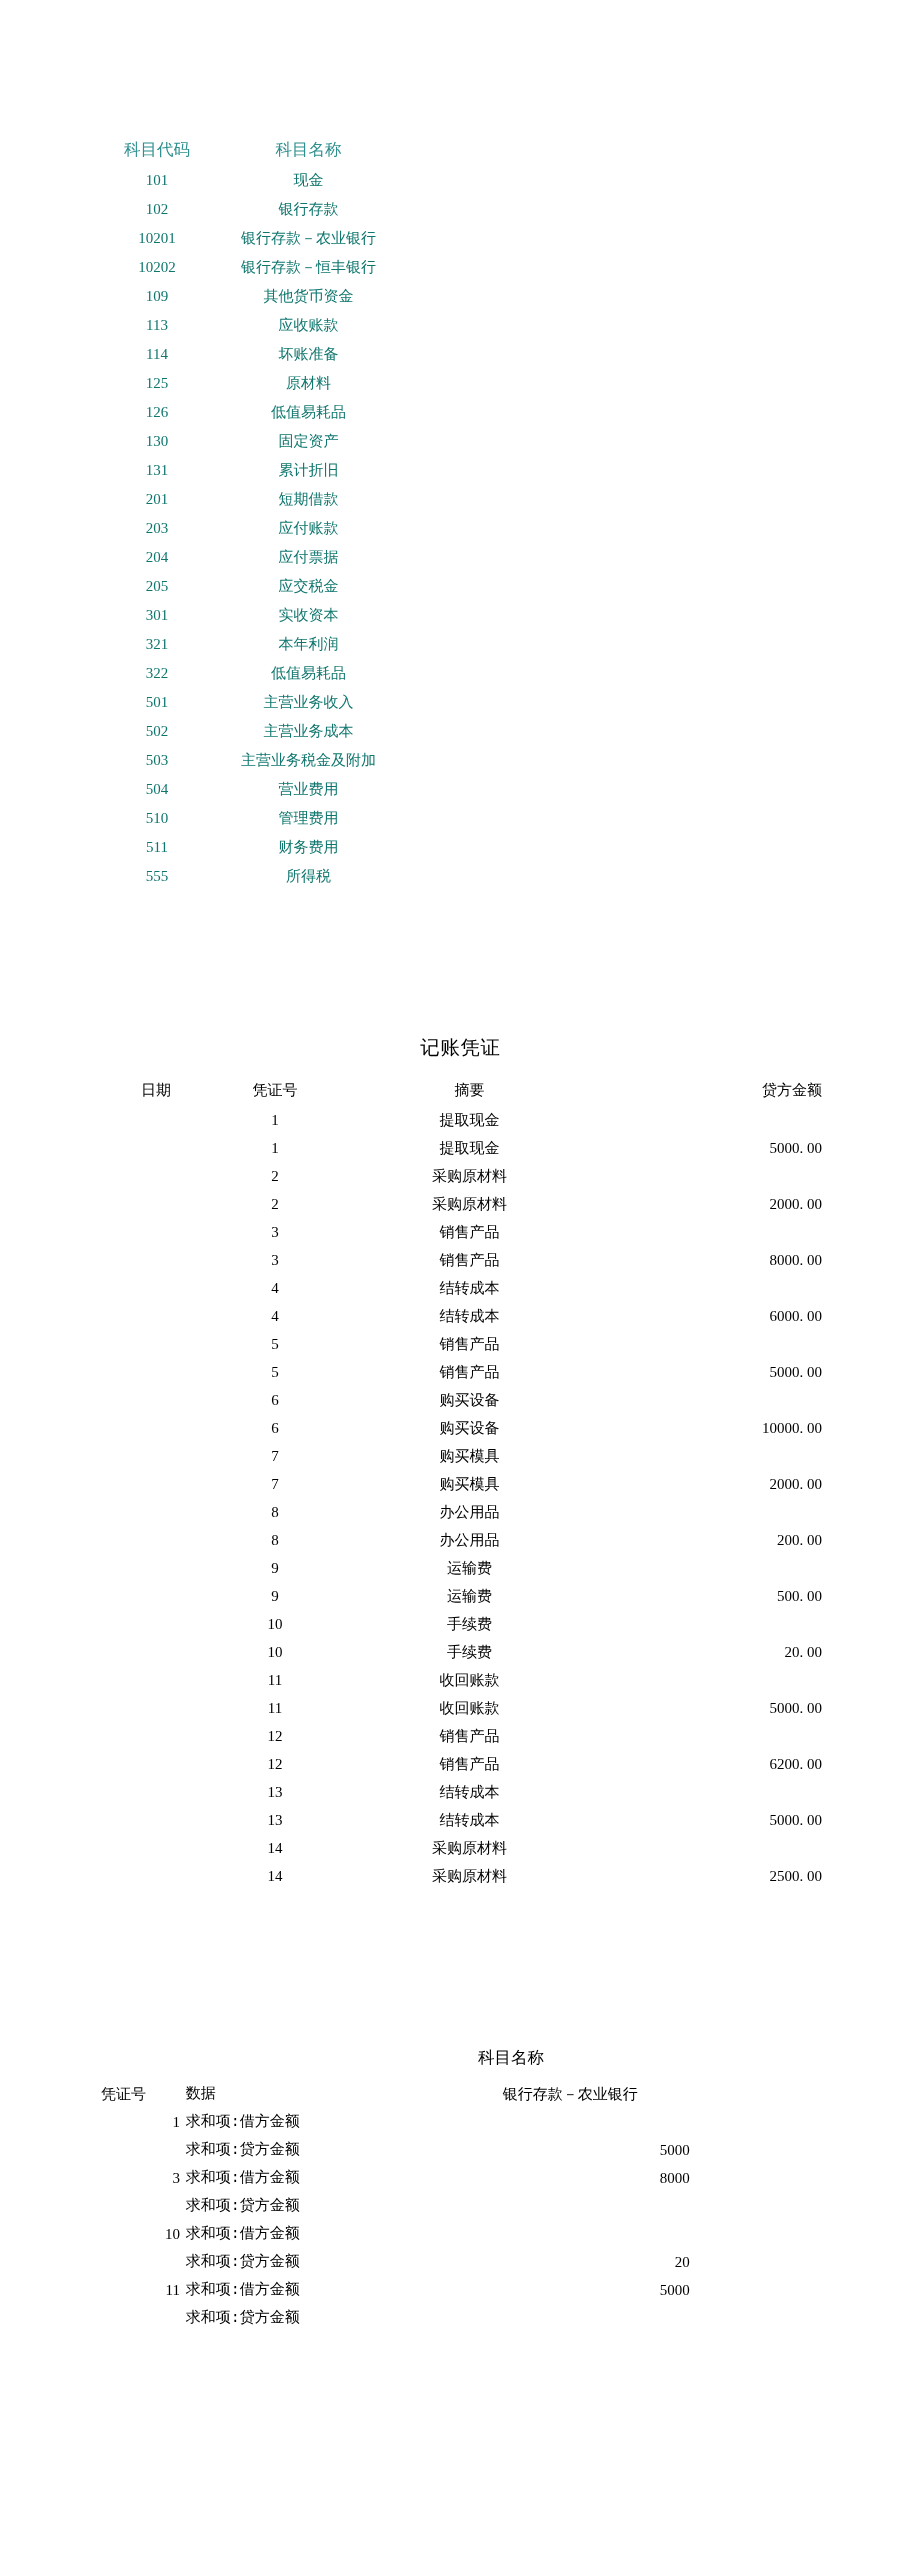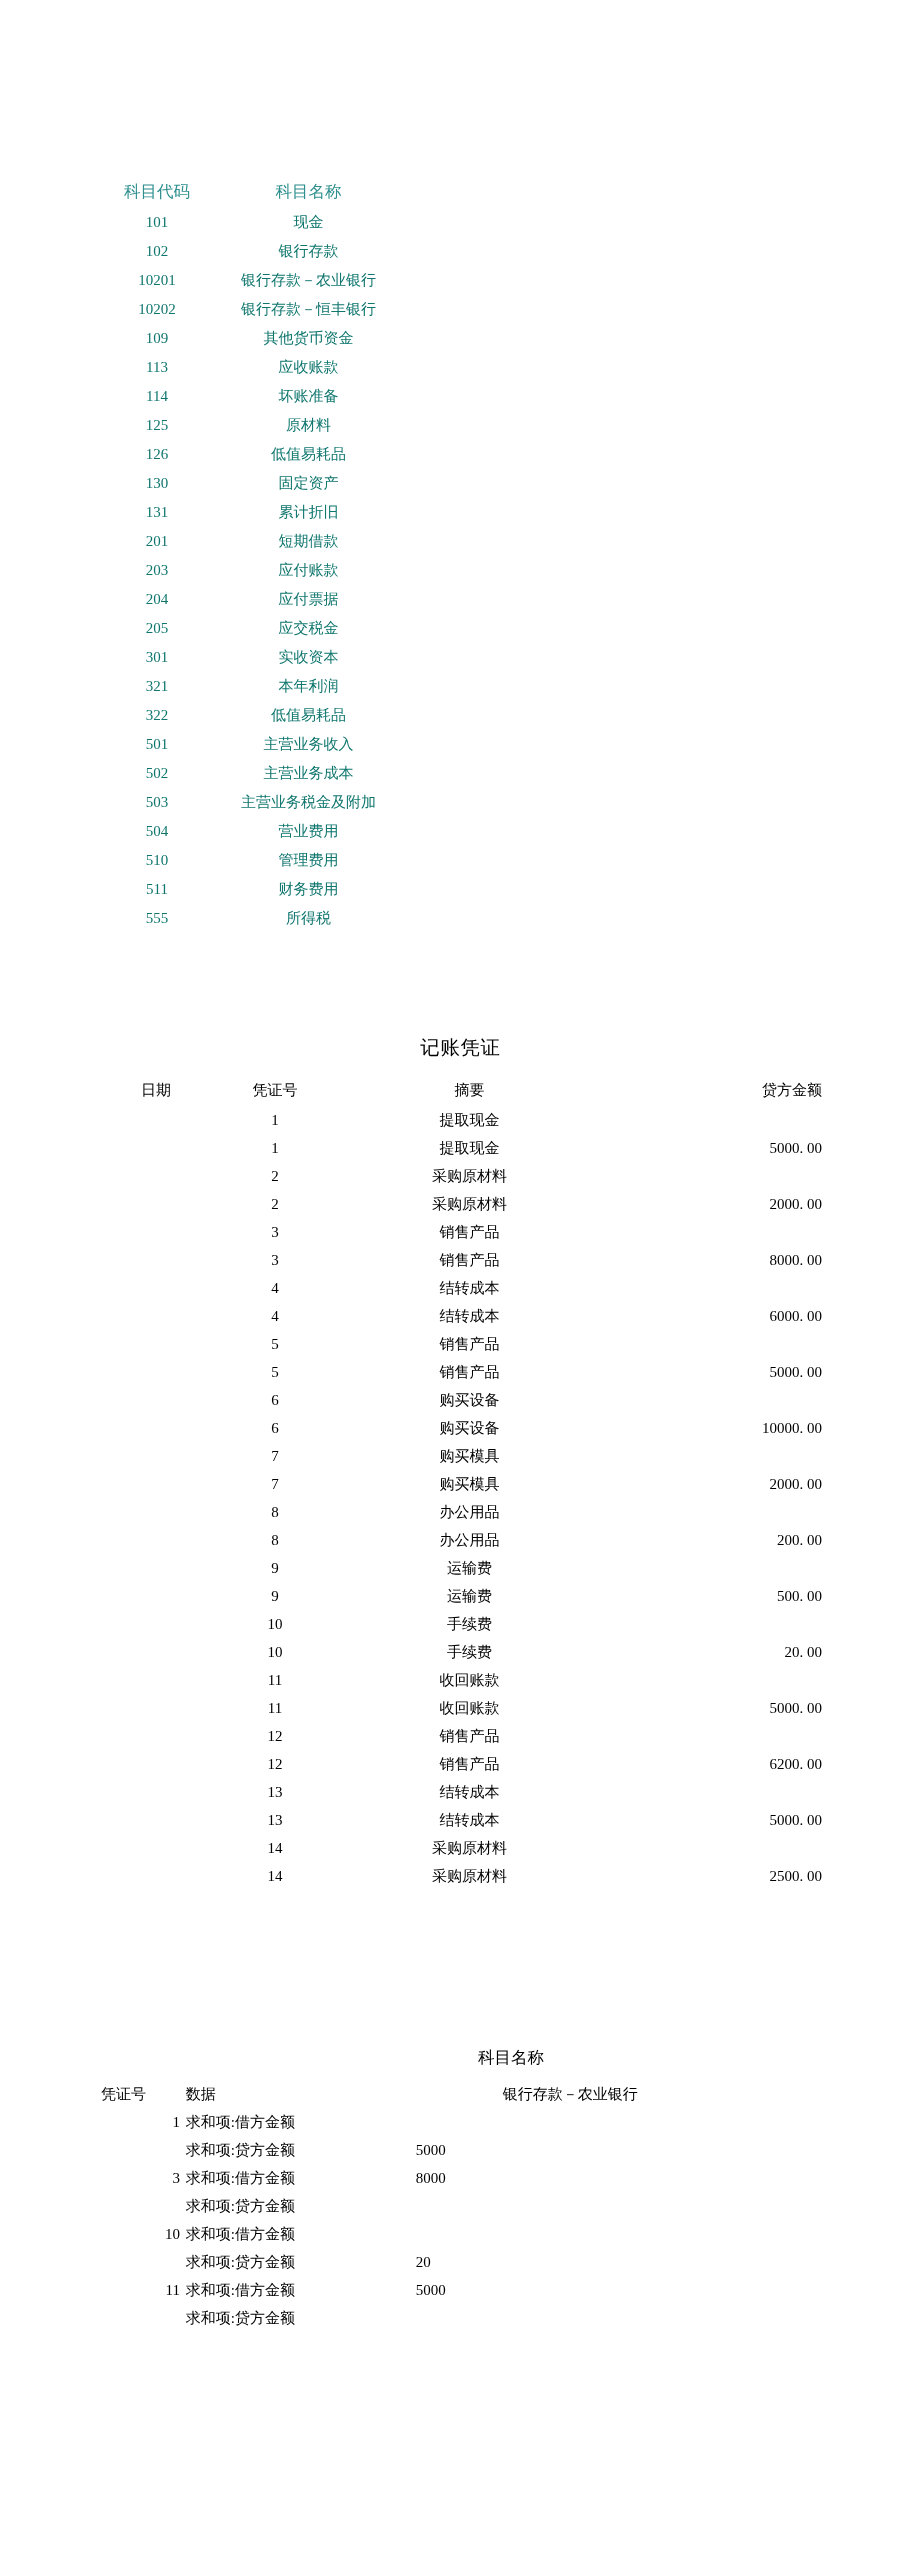--- a/index.html
+++ b/index.html
@@ -37,21 +37,20 @@
     white-space: nowrap;
     line-height: 1;
   }
 
   
   #account-table {
     position: absolute;
     left: 101px;
     top: 134px;
     width: 302px;
-    margin-top: 42px;
   }
   #account-table td, #account-table th {
     height: 29px;
     font-size: 15px;
   }
   #account-table .col-code  { width: 112px; text-align: center; }
   #account-table .col-name  { width: 191px; text-align: center; }
   #account-table thead th {
     color: #2f8f8f;
     font-size: 16.5px;
@@ -98,22 +97,22 @@
     position: absolute;
     left: 101px;
     top: 2080px;
     width: 619px;
   }
   #pivot-table td, #pivot-table th {
     height: 28px;
     font-size: 15px;
   }
   #pivot-table .col-vno   { width: 79px; text-align: right; padding-right: 5.8px; }
-  #pivot-table .col-data  { width: 230px; text-align: left; }
-  #pivot-table .col-value { width: 309px; text-align: left; padding-right: 35px; }
+  #pivot-table .col-data  { width: 230px; text-align: left; font-family: Liberation Mono, monospace; }
+  #pivot-table .col-value { width: 309px; text-align: right; padding-right: 35px; }
   #pivot-table thead th.col-vno  { text-align: left; padding-left: 0; }
   #pivot-table thead th.col-data { text-align: left; }
   #pivot-table thead th.col-value{ text-align: center; padding-right: 0; }
   #pivot-table .total-row .col-vno { }
   #pivot-table .total-row .col-data { text-align: left; }
   #pivot-table .total-label {
     text-align: left;
   }
 </style>
 </head>

